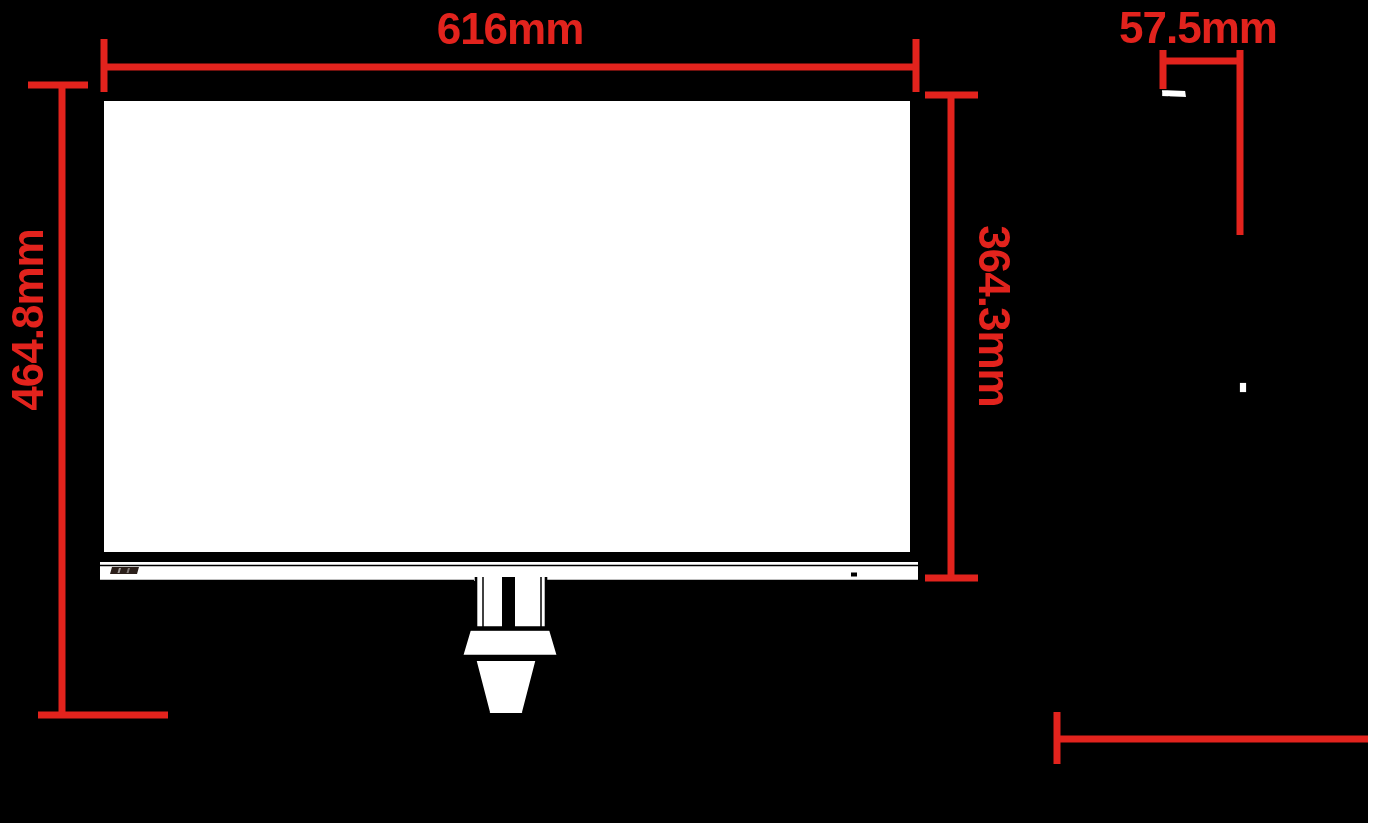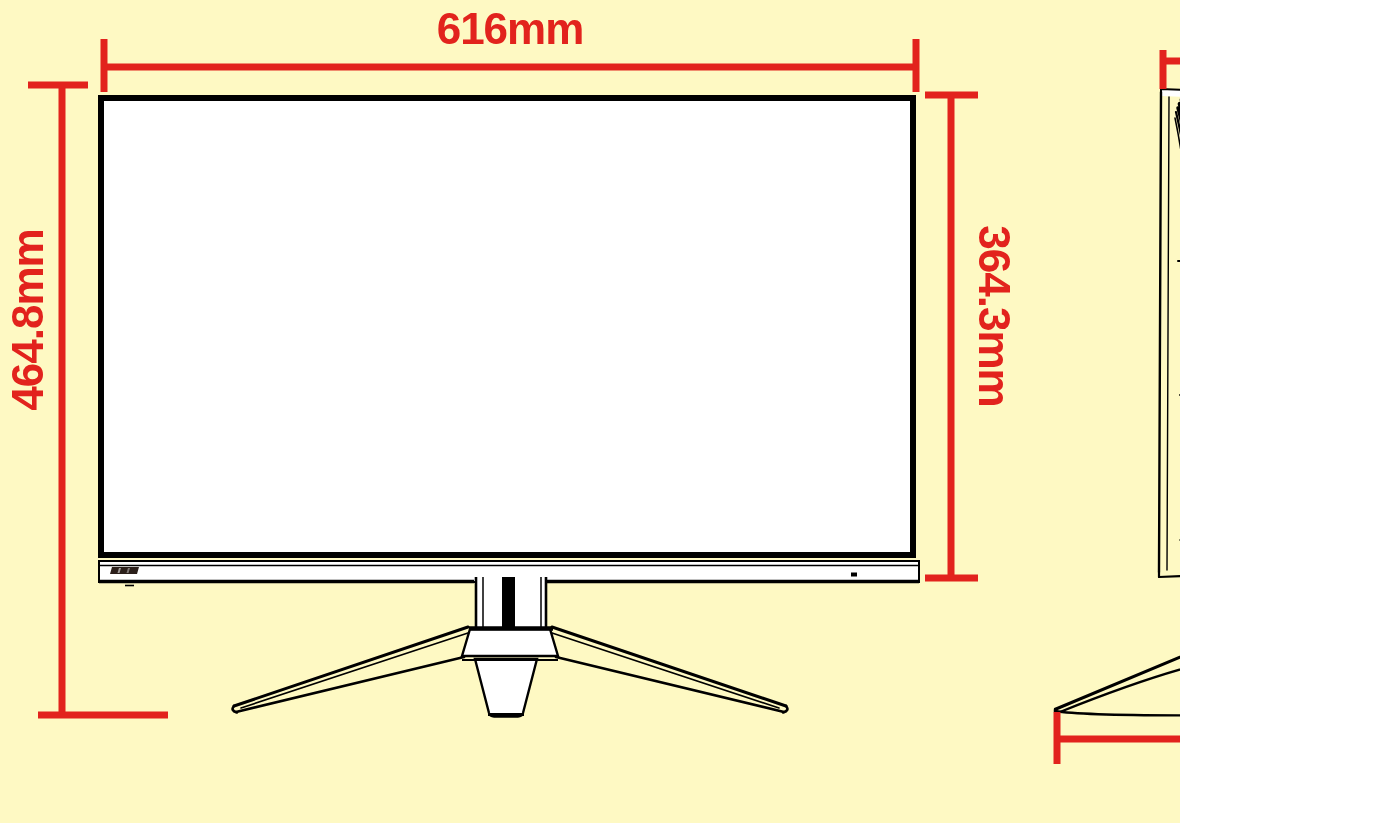--- a/index.html
+++ b/index.html
@@ -1,19 +1,19 @@
 <!DOCTYPE html>
 <html><head>
 <meta charset="utf-8">
 <style>
   html,body{margin:0;padding:0;background:#ffffff;}
   #canvas{
     position:relative;
-    width:1180px;height:823px;
-    background:#fef9c3;
+    width:1368px;height:823px;
+    background:#000000;
     overflow:hidden;
     font-family:"Liberation Sans",sans-serif;
   }
   #lineart{position:absolute;left:0;top:0;}
   .dim-label{
     position:absolute;
     color:#E2231D;
     font-weight:800;
     font-size:44px;
     letter-spacing:-1px;
@@ -166,15 +166,16 @@
       </g>
     </g>
   </svg>
 
   <div class="dim-label" style="left:510px;top:29px;">616mm</div>
 
   <div class="dim-label rot-ccw" style="left:28px;top:320px;">464.8mm</div>
 
   <div class="dim-label rot-cw" style="left:994px;top:316px;">364.3mm</div>
 
+  <div class="dim-label" style="left:1198px;top:28px;">57.5mm</div>
 
 
 </div>
 
 </body></html>

